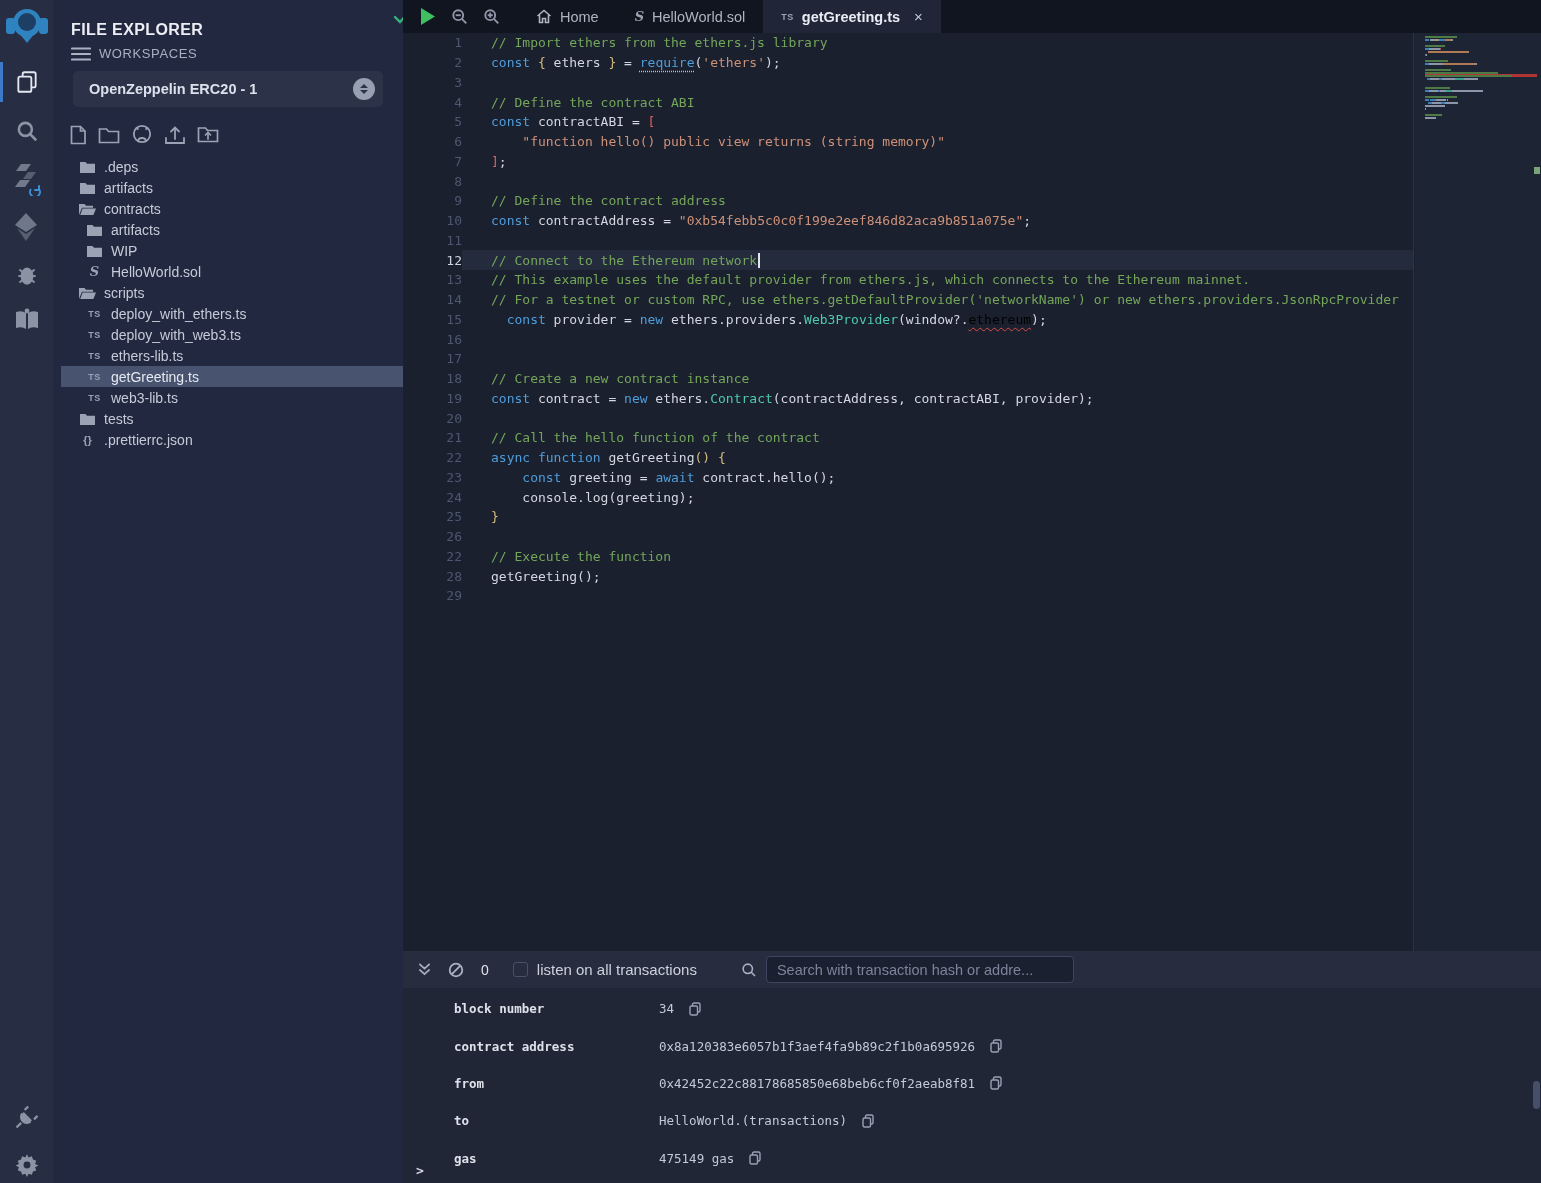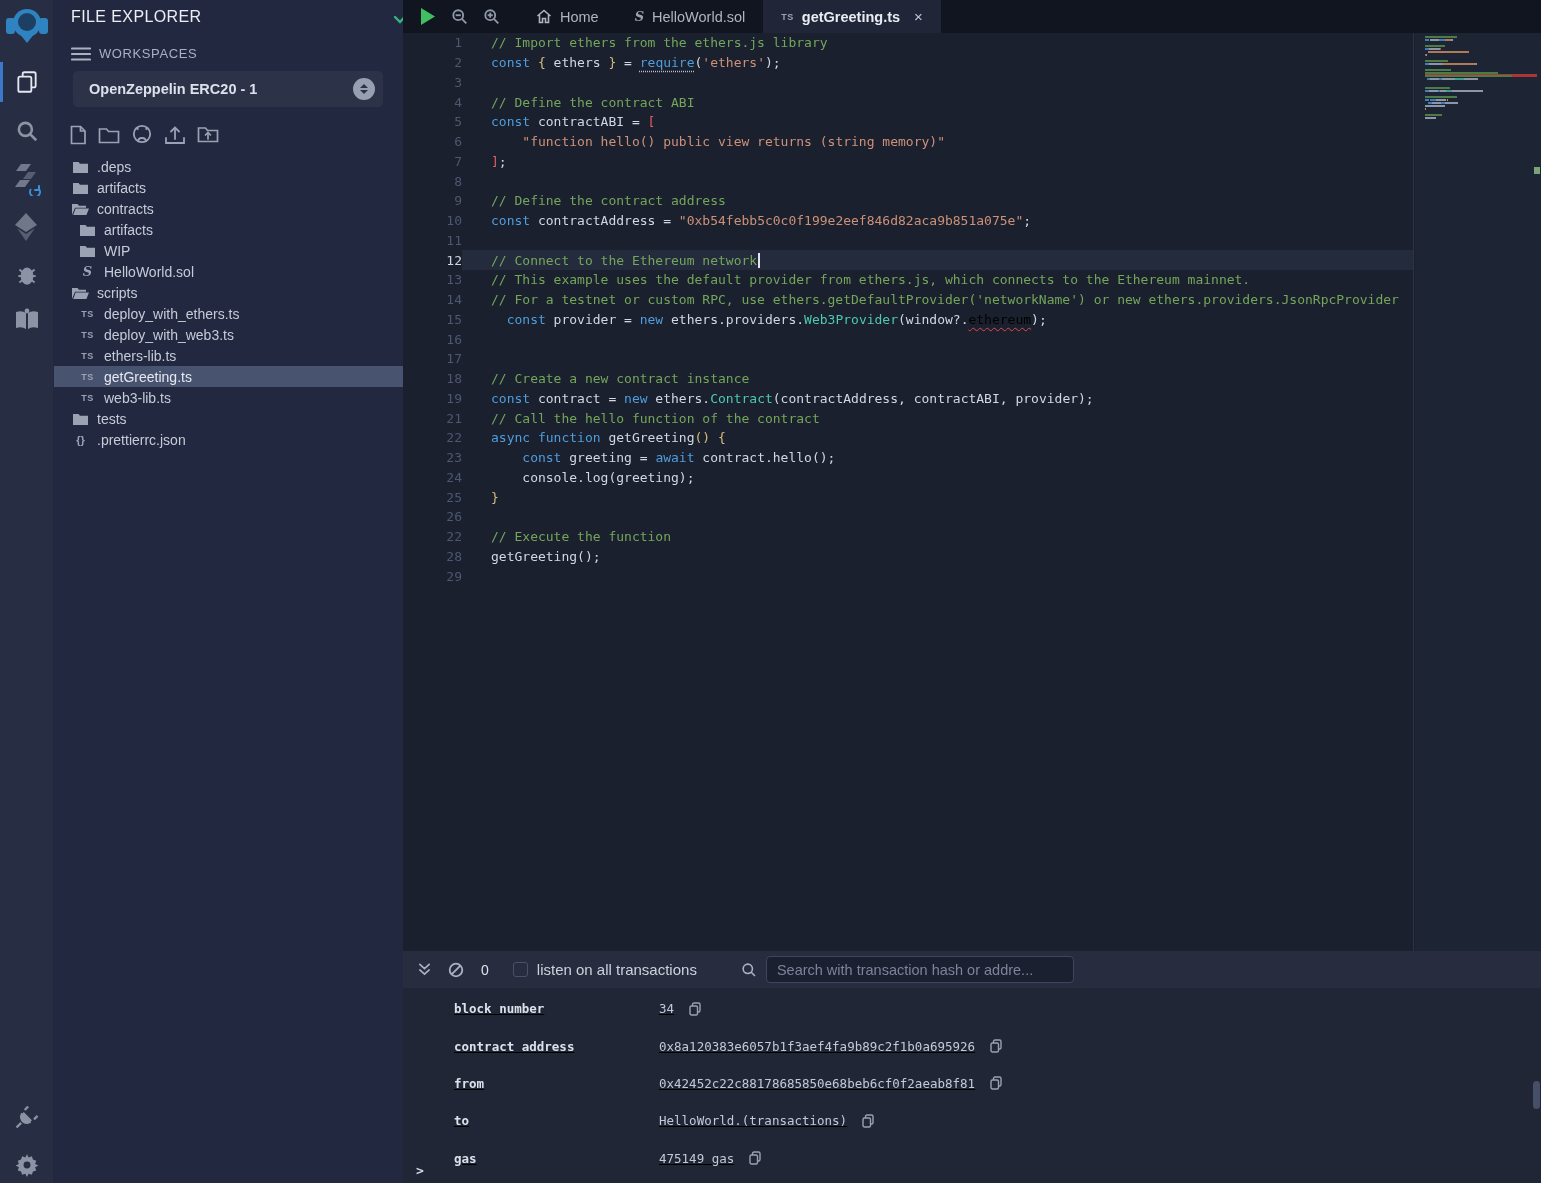--- a/index.html
+++ b/index.html
@@ -6,36 +6,36 @@
   html,body { width:1541px; height:1183px; overflow:hidden; background:#14181f;
     font-family:"Liberation Sans", sans-serif; }
 
   
   #activity-bar { position:absolute; left:0; top:0; width:53px; height:1183px; background:#272d42; z-index:5; }
   .act-icon { position:absolute; left:0; width:53px; display:flex; justify-content:center; align-items:center; cursor:pointer; }
   #active-indicator { position:absolute; left:0; top:62px; width:3px; height:40px; background:#3d79c9; }
 
   
   #file-panel { position:absolute; left:53px; top:0; width:350px; height:1183px; background:#222840; }
-  #fe-title { position:absolute; left:18px; top:8px; font-size:16px; font-weight:400; letter-spacing:.4px; color:#eceef4; }
+  #fe-title { position:absolute; left:18px; top:21px; font-size:16px; font-weight:700; letter-spacing:.4px; color:#eceef4; }
   #fe-check { position:absolute; left:340px; top:10px; }
   #fe-chev  { position:absolute; left:368px; top:9px; }
   #ws-burger { position:absolute; left:18px; top:46px; }
   #ws-label { position:absolute; left:46px; top:46px; font-size:13px; letter-spacing:.6px; color:#a9b0c2; }
   #ws-select { position:absolute; left:20px; top:71px; width:310px; height:36px; background:#2c3349; border-radius:5px;
     display:flex; align-items:center; cursor:pointer; }
   #ws-name { margin-left:16px; font-size:14.5px; font-weight:600; color:#dde1ec; }
   #ws-circle { position:absolute; right:8px; top:7px; width:22px; height:22px; border-radius:50%; background:#97a0b3;
     display:flex; flex-direction:column; align-items:center; justify-content:center; gap:2px; }
   #ws-circle i { width:0; height:0; border-left:4px solid transparent; border-right:4px solid transparent; display:block; }
   #ws-circle .up { border-bottom:4px solid #2c3349; } #ws-circle .dn { border-top:4px solid #2c3349; }
   #fe-toolbar { position:absolute; left:17px; top:124px; display:flex; gap:11px; align-items:center; }
   #fe-toolbar span { cursor:pointer; display:flex; }
 
-  #file-tree { position:absolute; left:1px; top:156px; width:350px; }
+  #file-tree { position:absolute; left:8px; top:156px; width:350px; }
   .tree-row { height:21px; display:flex; align-items:center; font-size:14px; color:#c6cbd8; cursor:pointer; }
   .tree-row.ind0 { padding-left:18px; } .tree-row.ind1 { padding-left:25px; }
   .tree-row .ticon { width:17px; margin-right:8px; display:flex; justify-content:center; align-items:center; flex:none; }
   .tree-row.selected { background:#47536f; color:#e6e9f1; }
   .ts-glyph { font-size:9px; font-weight:700; letter-spacing:.5px; color:#9aa2b4; }
   .sol-glyph { font-family:"DejaVu Serif", serif; font-style:italic; font-weight:700; font-size:13px; color:#9aa2b4; }
   .json-glyph { font-size:11px; font-weight:700; color:#9aa2b4; }
 
   
   #editor-region { position:absolute; left:403px; top:0; width:1138px; height:951px; background:#1a202e; }
@@ -70,21 +70,21 @@
   #terminal { position:absolute; left:403px; top:951px; width:1138px; height:232px; background:#202636; }
   #term-bar { position:absolute; left:0; top:0; width:1138px; height:37px; background:#272d3e; display:flex; align-items:center; }
   #term-bar .tb-icon { display:flex; cursor:pointer; }
   #term-count { margin-left:17px; font-size:14px; color:#dfe3ec; }
   #term-check { margin-left:24px; width:15px; height:15px; border:1px solid #4a5166; border-radius:3px; background:transparent; cursor:pointer; }
   #term-listen { margin-left:9px; font-size:15px; color:#ccd1dd; }
   #term-search-icon { margin-left:44px; display:flex; }
   #term-search { margin-left:9px; width:308px; height:27px; background:#1a2030; border:1px solid #3c4660; border-radius:4px;
     color:#cfd4e0; font-size:14.5px; padding:0 10px; outline:none; }
   #term-search::placeholder { color:#7c8499; }
-  #term-rows { position:absolute; left:0; top:39px; width:1138px;text-decoration:underline; }
+  #term-rows { position:absolute; left:0; top:39px; width:1138px; }
   .trow { height:37.4px; display:flex; align-items:center; padding-left:51px;
     font-family:"DejaVu Sans Mono", monospace; font-size:12.5px; }
   .trow .tlabel { width:205px; flex:none; font-weight:700; color:#dde1ea; }
   .trow .tvalue { color:#c3c9d6; display:flex; align-items:center; gap:15px; }
   .trow .copy { display:flex; cursor:pointer; }
   #term-prompt { position:absolute; left:13px; bottom:5px; font-family:"DejaVu Sans Mono", monospace;
     font-size:13px; font-weight:700; color:#d6dae4; }
   #term-scroll-thumb { position:absolute; right:1px; top:130px; width:7px; height:28px; border-radius:4px; background:#454f68; cursor:grab; }
 </style>
 </head>
@@ -393,20 +393,21 @@
       <div class="line"><span class="ln">10</span><span class="code"><span class="kw">const</span><span class="pl"> contractAddress = </span><span class="str">"0xb54febb5c0c0f199e2eef846d82aca9b851a075e"</span><span class="pl">;</span></span></div>
       <div class="line"><span class="ln">11</span><span class="code"></span></div>
       <div class="line cur"><span class="ln">12</span><span class="code"><span class="cm">// Connect to the Ethereum network</span><span class="caret"></span></span></div>
       <div class="line"><span class="ln">13</span><span class="code"><span class="cm">// This example uses the default provider from ethers.js, which connects to the Ethereum mainnet.</span></span></div>
       <div class="line"><span class="ln">14</span><span class="code"><span class="cm">// For a testnet or custom RPC, use ethers.getDefaultProvider('networkName') or new ethers.providers.JsonRpcProvider</span></span></div>
       <div class="line"><span class="ln">15</span><span class="code"><span class="pl">  </span><span class="kw">const</span><span class="pl"> provider = </span><span class="kw">new</span><span class="pl"> ethers.providers.</span><span class="ty">Web3Provider</span><span class="pl">(window?.</span><span class="err">ethereum</span><span class="pl">);</span></span></div>
       <div class="line"><span class="ln">16</span><span class="code"></span></div>
       <div class="line"><span class="ln">17</span><span class="code"></span></div>
       <div class="line"><span class="ln">18</span><span class="code"><span class="cm">// Create a new contract instance</span></span></div>
       <div class="line"><span class="ln">19</span><span class="code"><span class="kw">const</span><span class="pl"> contract = </span><span class="kw">new</span><span class="pl"> ethers.</span><span class="ty">Contract</span><span class="pl">(contractAddress, contractABI, provider);</span></span></div>
+      <div class="line"><span class="ln">20</span><span class="code"></span></div>
       <div class="line"><span class="ln">21</span><span class="code"><span class="cm">// Call the hello function of the contract</span></span></div>
       <div class="line"><span class="ln">22</span><span class="code"><span class="kw">async</span><span class="pl"> </span><span class="kw">function</span><span class="pl"> getGreeting</span><span class="by">()</span><span class="pl"> </span><span class="by">{</span></span></div>
       <div class="line"><span class="ln">23</span><span class="code"><span class="pl">    </span><span class="kw">const</span><span class="pl"> greeting = </span><span class="kw">await</span><span class="pl"> contract.hello();</span></span></div>
       <div class="line"><span class="ln">24</span><span class="code"><span class="pl">    console.log(greeting);</span></span></div>
       <div class="line"><span class="ln">25</span><span class="code"><span class="by">}</span></span></div>
       <div class="line"><span class="ln">26</span><span class="code"></span></div>
       <div class="line"><span class="ln">22</span><span class="code"><span class="cm">// Execute the function</span></span></div>
       <div class="line"><span class="ln">28</span><span class="code"><span class="pl">getGreeting();</span></span></div>
       <div class="line"><span class="ln">29</span><span class="code"></span></div>
     </div>

